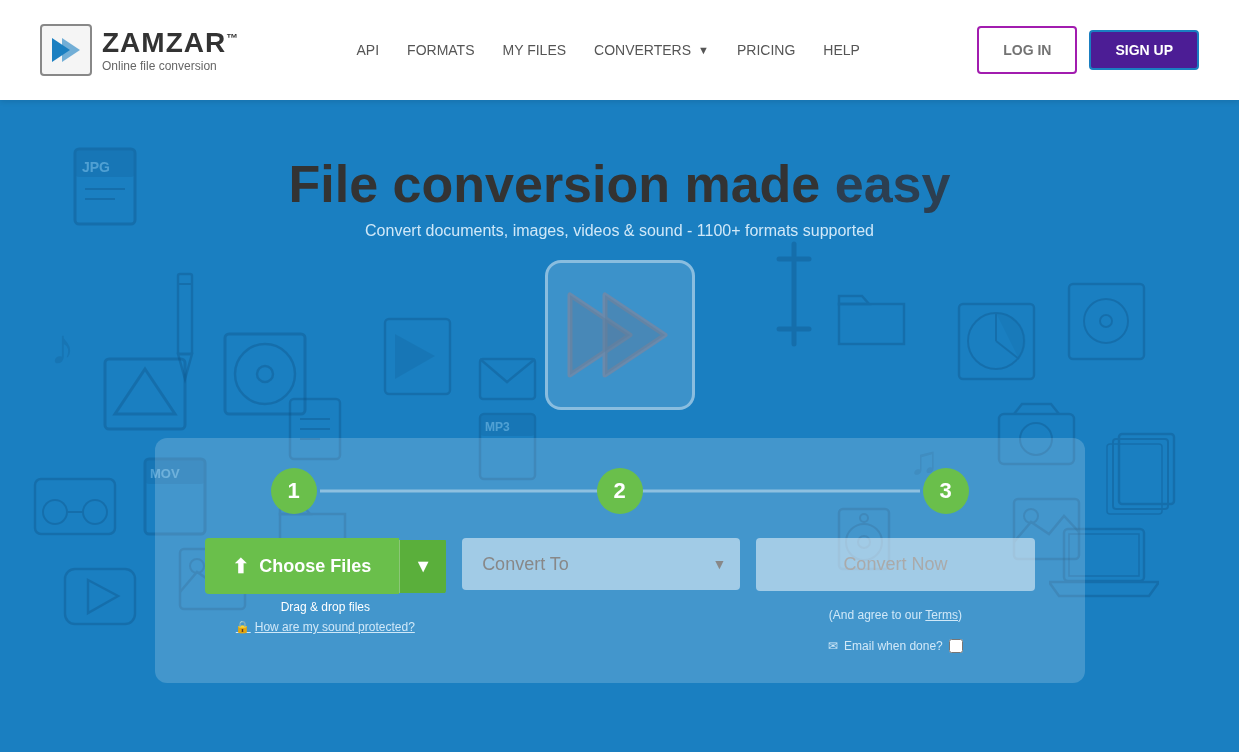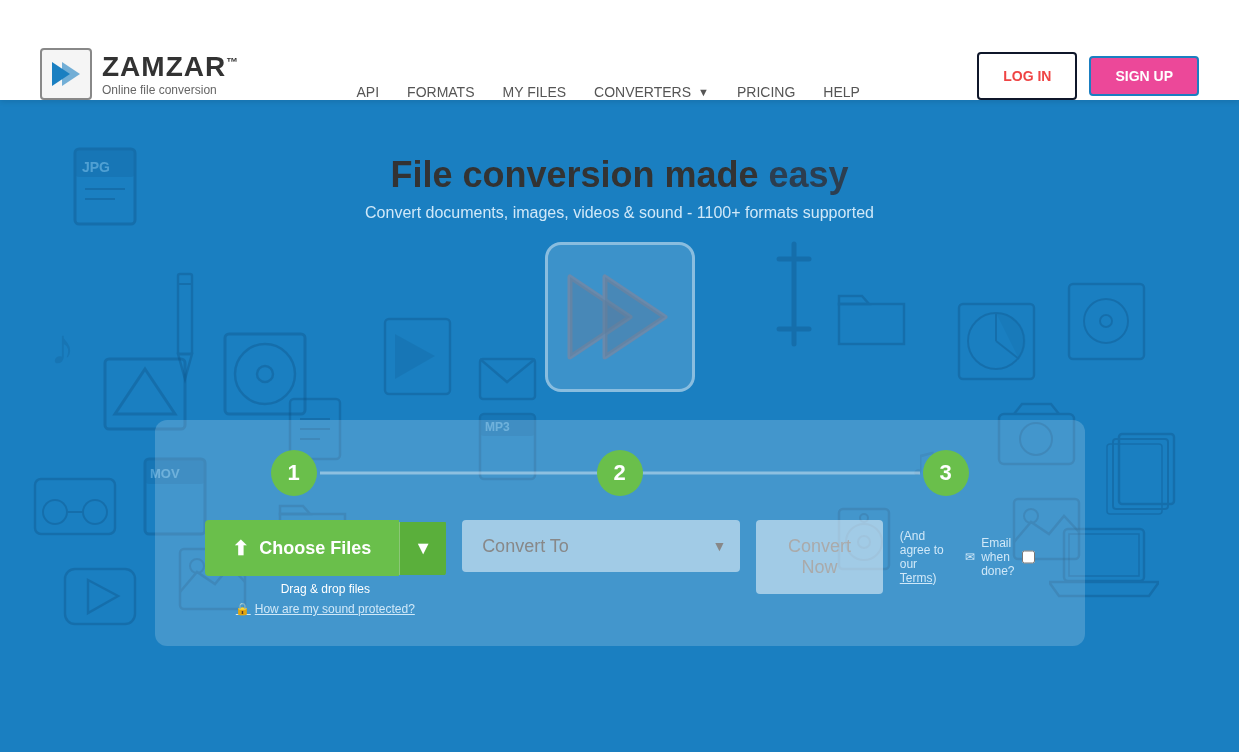--- a/index.html
+++ b/index.html
@@ -4,21 +4,21 @@
   <style>
     * { margin: 0; padding: 0; box-sizing: border-box; }
     body { font-family: Arial, sans-serif; width: 1239px; height: 752px; overflow: hidden; background: #1a7fc1; }
 
     
     .navbar {
       background: #fff;
       padding: 0 40px;
       height: 100px;
       display: flex;
-      align-items: flex-end;
+      align-items: center;
       justify-content: space-between;
       box-shadow: 0 2px 5px rgba(0,0,0,0.1);
       position: relative;
       z-index: 10;
     }
     .logo-area {
       display: flex;
       align-items: center;
       gap: 10px;
     }
@@ -53,33 +53,33 @@
       align-items: center;
       gap: 4px;
     }
     .nav-buttons {
       display: flex;
       align-items: center;
       gap: 12px;
     }
     .btn-login {
       padding: 14px 24px;
-      border: 2px solid #0f172a;
+      border: 2px solid #a21caf;
       border-radius: 4px;
       background: #fff;
-      color: #ef4444;
+      color: #737373;
       font-size: 14px;
       font-weight: bold;
       cursor: pointer;
     }
     .btn-signup {
       padding: 10px 24px;
       border: 2px solid #1a7fc1;
       border-radius: 4px;
-      background: #ec4899;
+      background: #4c1d95;
       color: #fff;
       font-size: 14px;
       font-weight: bold;
       cursor: pointer;
     }
 
     
     .hero {
       background: #1a7fc1;
       position: relative;
@@ -98,21 +98,21 @@
       pointer-events: none;
     }
 
     .hero-title {
       text-align: center;
       margin-top: 40px;
       position: relative;
       z-index: 2;
     }
     .hero-title h1 {
-      font-size: 36px;
+      font-size: 52px;
       color: #fff;
       font-weight: 300;
     }
     .hero-title h1 span {
       font-weight: 900;
       color: #333;
     }
     .hero-subtitle {
       font-size: 16px;
       color: #d0e8f8;
@@ -261,21 +261,21 @@
       top: 50%;
       transform: translateY(-50%);
       color: #888;
       pointer-events: none;
       font-size: 14px;
     }
 
     .convert-now-wrapper {
       flex: 1;
       display: flex;
-      flex-direction: row;
+      flex-direction: column;
       align-items: center;
       gap: 17px;
     }
     .convert-now-btn {
       width: 100%;
       padding: 16px 20px;
       font-size: 18px;
       color: #aaa;
       background: rgba(255,255,255,0.5);
       border: none;

